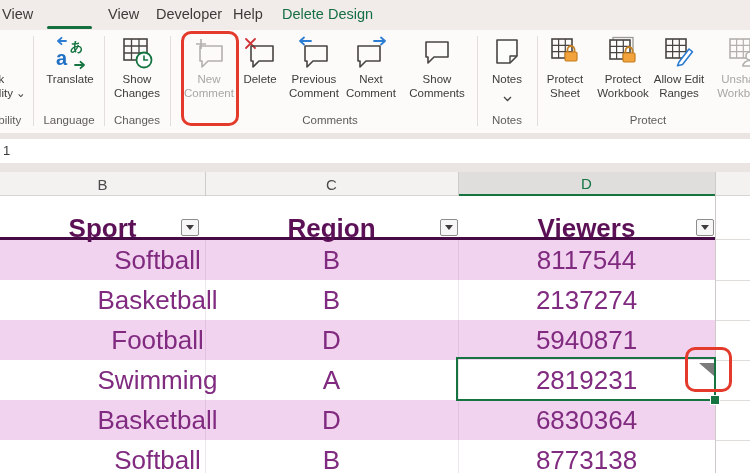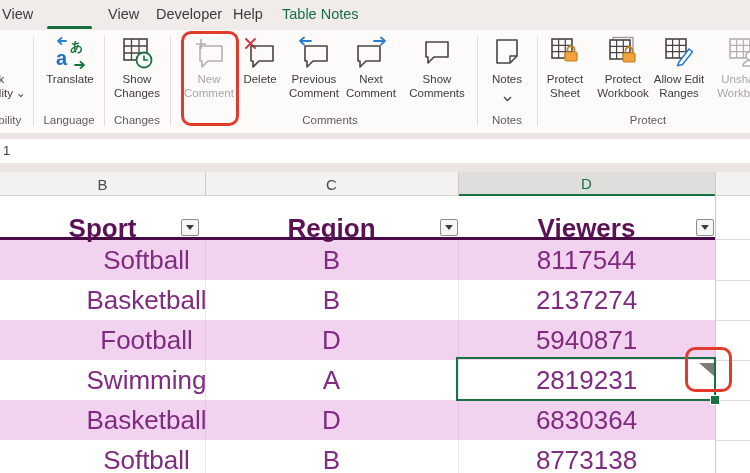--- a/index.html
+++ b/index.html
@@ -33,41 +33,41 @@
   .chdiv{position:absolute;top:0;width:1px;height:24px;background:#CFCBC9;}
   
   .sheet{position:absolute;left:0;top:196px;width:750px;height:277px;background:#fff;overflow:hidden;}
   .thead{position:absolute;left:0;top:0;width:715px;height:41px;background:#fff;border-bottom:3px solid #470B45;z-index:3;}
   .hcell{position:absolute;top:12px;height:41px;display:flex;align-items:center;justify-content:center;
          font-size:26px;font-weight:bold;color:#5C1157;}
   .drow{position:absolute;left:0;width:715px;height:40px;z-index:1;}
   .drow.banded{background:#F1D3EF;}
   .cell{position:absolute;top:0;height:40px;display:flex;align-items:center;justify-content:center;
         font-size:26px;color:#802B80;}
-  .c1{left:4px;width:205px;padding-left:40px;} .c2{left:205px;width:253px;} .c3{left:458px;width:257px;}
+  .c1{left:15px;width:205px;padding-left:40px;} .c2{left:205px;width:253px;} .c3{left:458px;width:257px;}
   .coldiv{position:absolute;top:0;height:277px;width:1px;background:rgba(140,110,140,0.16);z-index:2;}
   .tedge{position:absolute;left:715px;top:0;width:1px;height:277px;background:#CDC9C7;z-index:2;}
   .egrid{position:absolute;left:715px;width:35px;height:1px;background:#E0DCDA;z-index:1;}
   .fbtn{position:absolute;top:23px;width:18px;height:17px;background:#F8F7F7;border:1px solid #8F8D8C;
         border-radius:2px;box-sizing:border-box;display:flex;align-items:center;justify-content:center;z-index:4;}
   .ftri{width:0;height:0;border-left:4px solid transparent;border-right:4px solid transparent;border-top:5px solid #3F3D3C;}
   .selbox{position:absolute;left:456px;top:161px;width:260px;height:44px;border:2.5px solid #15743F;box-sizing:border-box;z-index:5;}
   .fillhandle{position:absolute;left:710px;top:199px;width:8px;height:8px;background:#15743F;border:1.5px solid #fff;box-sizing:content-box;z-index:6;}
   .noteind{position:absolute;left:699px;top:167px;width:15px;height:13px;
            clip-path:polygon(0 0,100% 0,100% 100%);background:#7B7B7B;z-index:6;}
 </style>
 </head>
 <body>
 
 <div class="tabbar">
   <span class="tab" style="left:2px">View</span>
   <span class="tab" style="left:108px">View</span>
   <span class="tab" style="left:156px">Developer</span>
   <span class="tab" style="left:233px">Help</span>
-  <span class="tab contextual" style="left:282px">Table Notes</span>
+  <span class="tab contextual" style="left:282px">Delete Design</span>
   <div class="tab-underline"></div>
 </div>
 
 <div class="ribbon">
 
   <div class="rbtn" style="left:-62px;width:100px">
     <span class="ricon">
       <svg width="32" height="32" viewBox="0 0 32 32">
           <circle cx="16" cy="6" r="3.2" fill="none" stroke="#2B7CD3" stroke-width="1.8"></circle>
           <path d="M7 12 H25 M16 12 V20 M16 20 L10 29 M16 20 L22 29" fill="none" stroke="#2B7CD3" stroke-width="1.8" stroke-linecap="round"></path>

